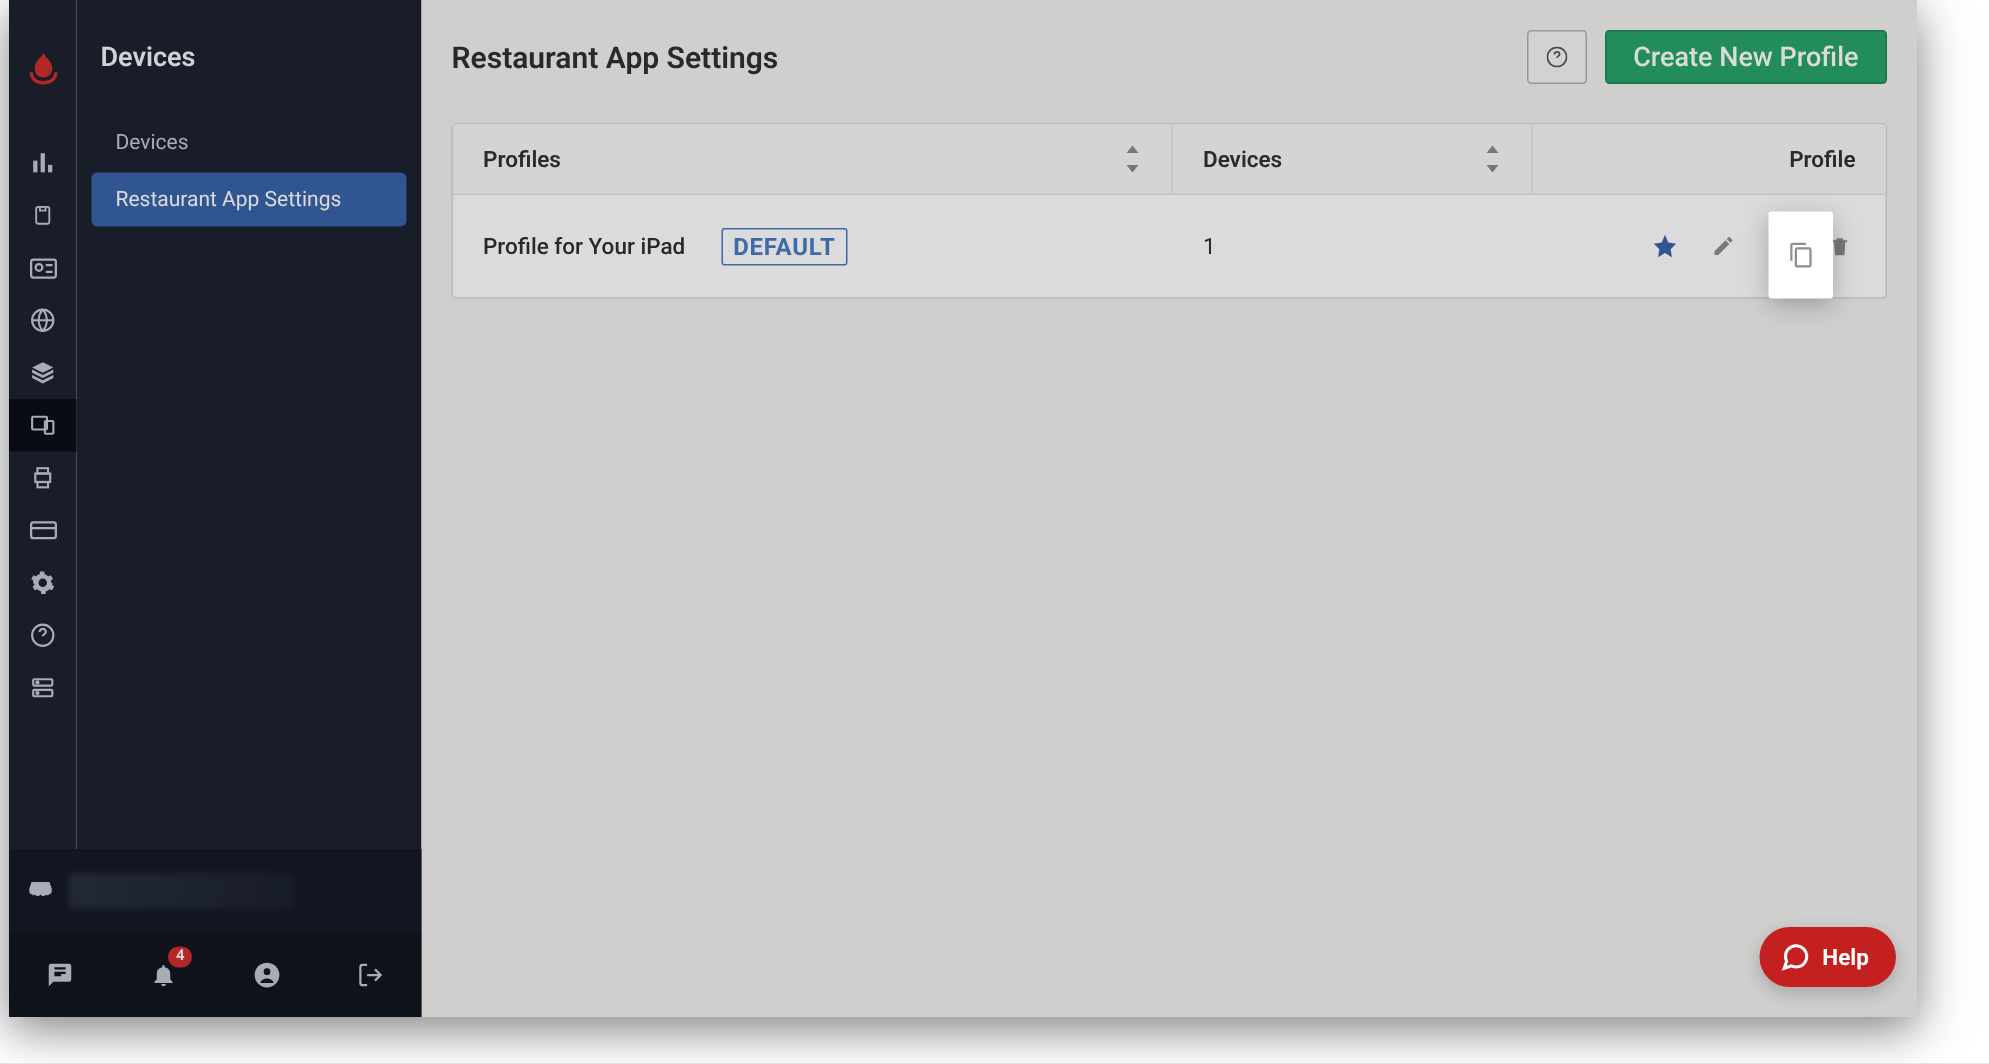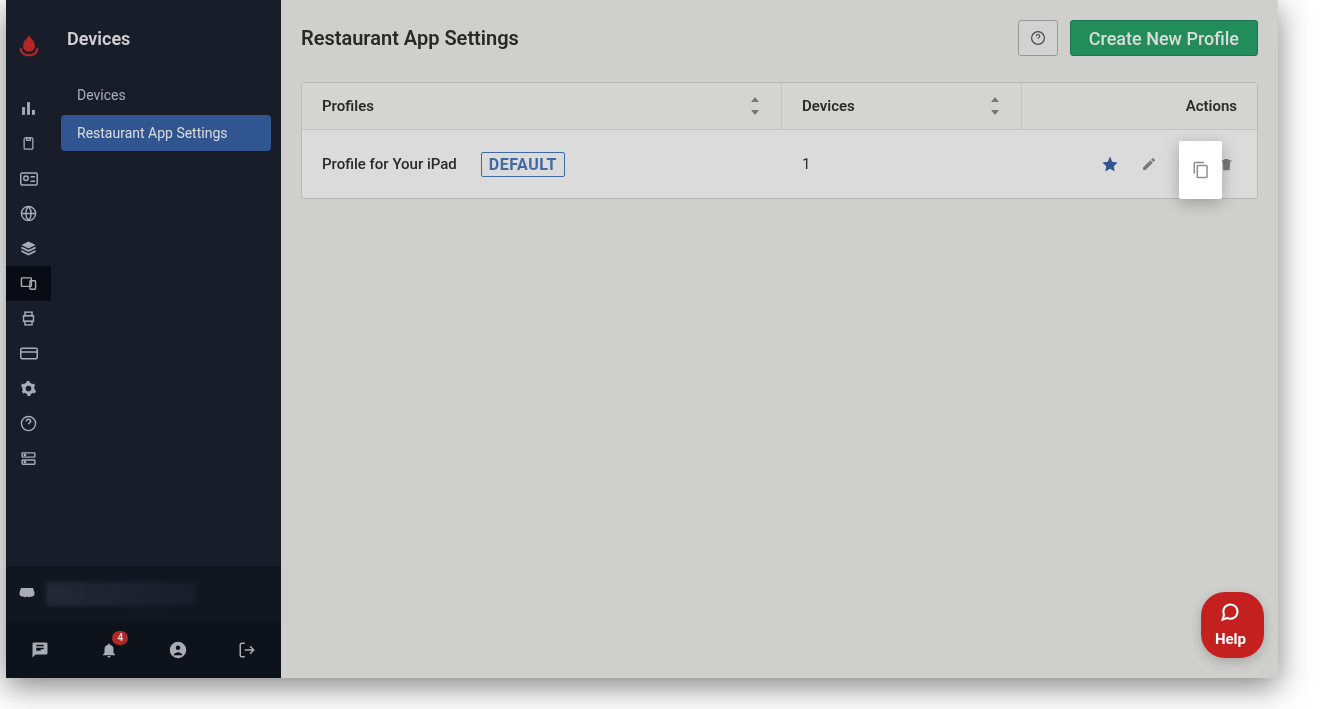--- a/index.html
+++ b/index.html
@@ -253,21 +253,20 @@
     border-radius: 24px;
     padding: 10px 18px 10px 14px;
     display: flex;
     align-items: center;
     gap: 8px;
     font-weight: 700;
     font-size: 15px;
     cursor: pointer;
     box-shadow: 0 4px 12px rgba(0,0,0,0.2);
     z-index: 6;
-    flex-direction: column;
   }
   .highlight-box {
     position: absolute;
     width: 43px;
     height: 58px;
     background: #fff;
     border-radius: 2px;
     box-shadow: 0 4px 16px rgba(0,0,0,0.25);
     z-index: 10;
     display:flex;
@@ -388,21 +387,21 @@
               <path fill="currentColor" d="M6 0l4 5H2l4-5zm0 18l-4-5h8l-4 5z"></path>
             </svg>
         </div>
         <div class="th th-devices">
           <span>Devices</span>
           <svg class="sort-arrows" viewBox="0 0 12 18">
               <path fill="currentColor" d="M6 0l4 5H2l4-5zm0 18l-4-5h8l-4 5z"></path>
             </svg>
         </div>
         <div class="th th-actions">
-          <span>Actions</span>
+          <span>Profile</span>
         </div>
       </div>
       <div class="table-row">
         <div class="td td-profiles">
           <span style="font-weight:500;">Profile for Your iPad</span>
           <span class="default-badge">DEFAULT</span>
         </div>
         <div class="td td-devices">1</div>
         <div class="td td-actions">
           <div class="action-ico star">

